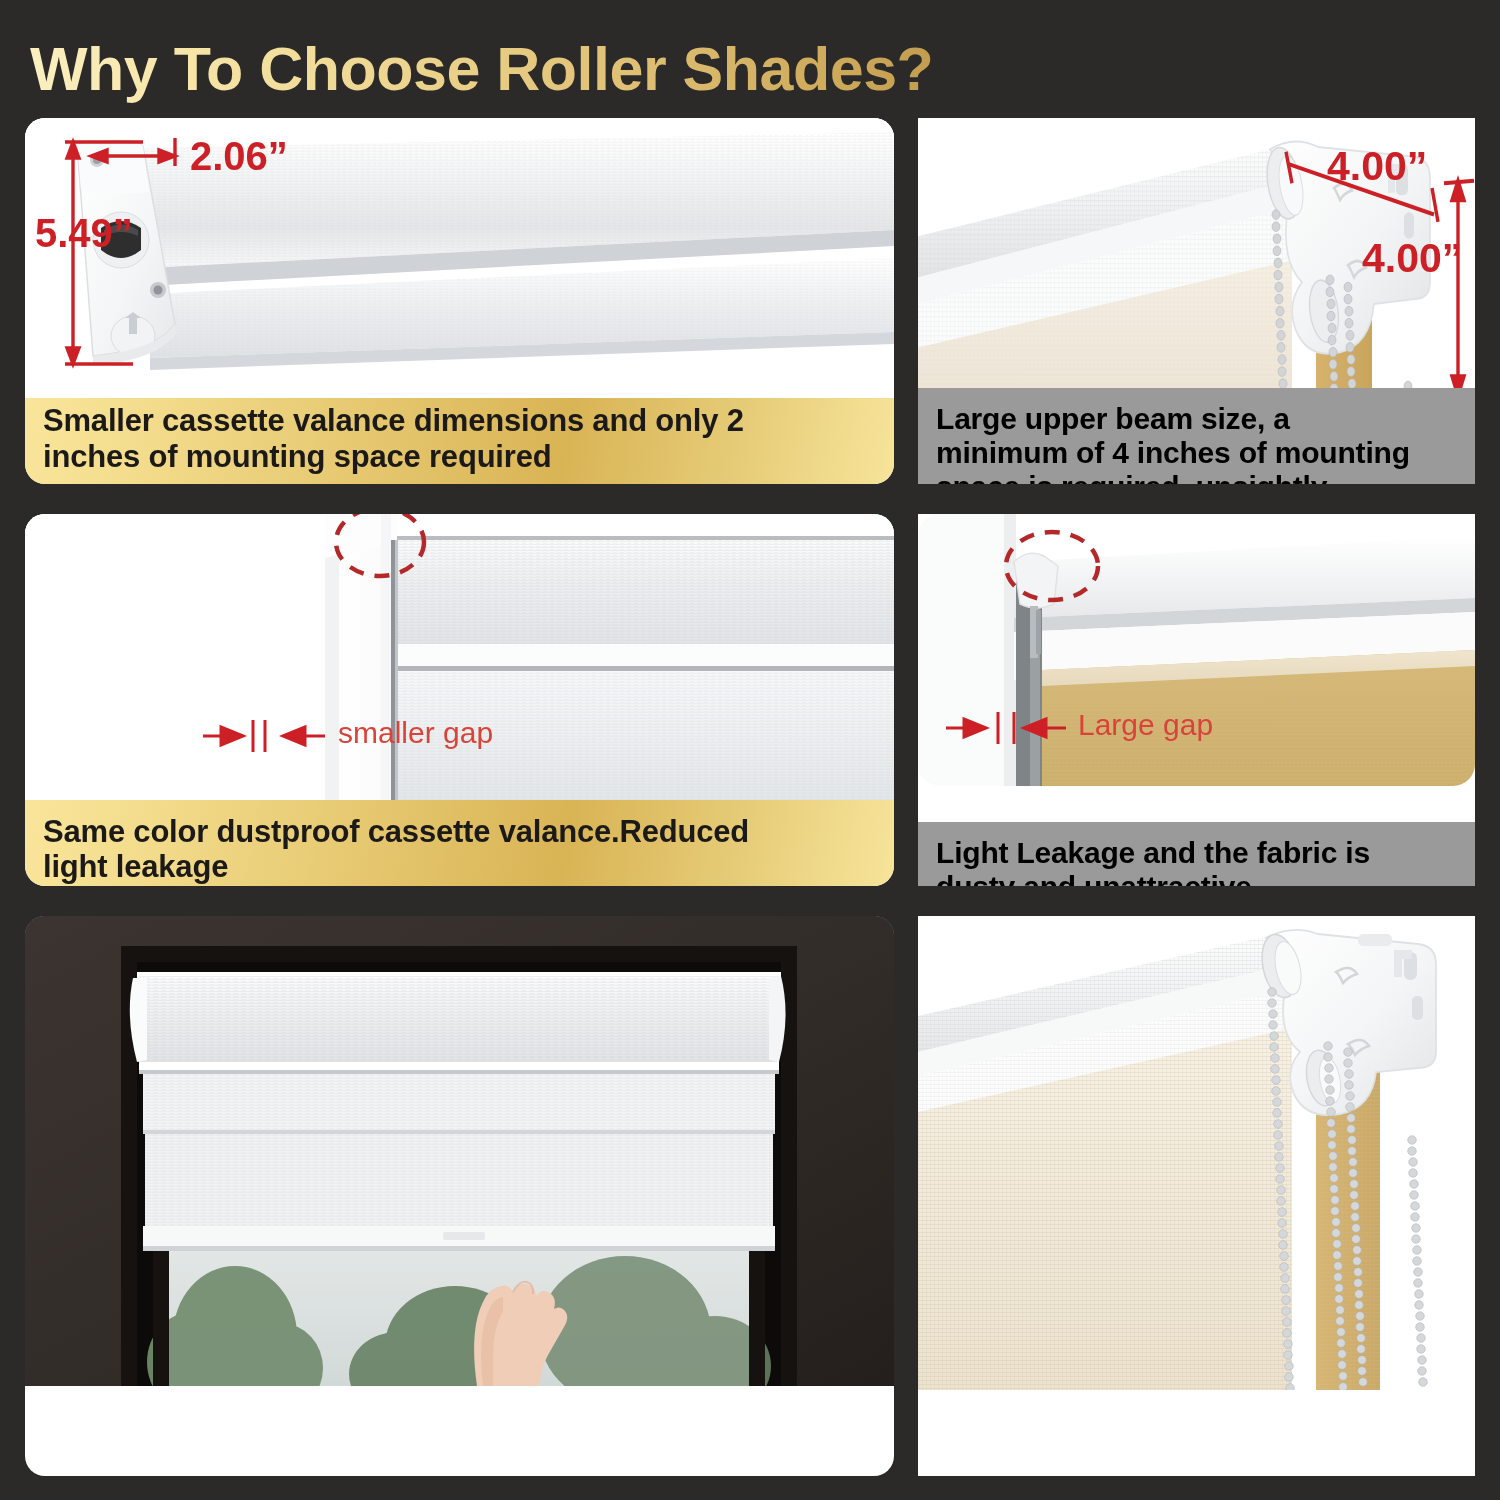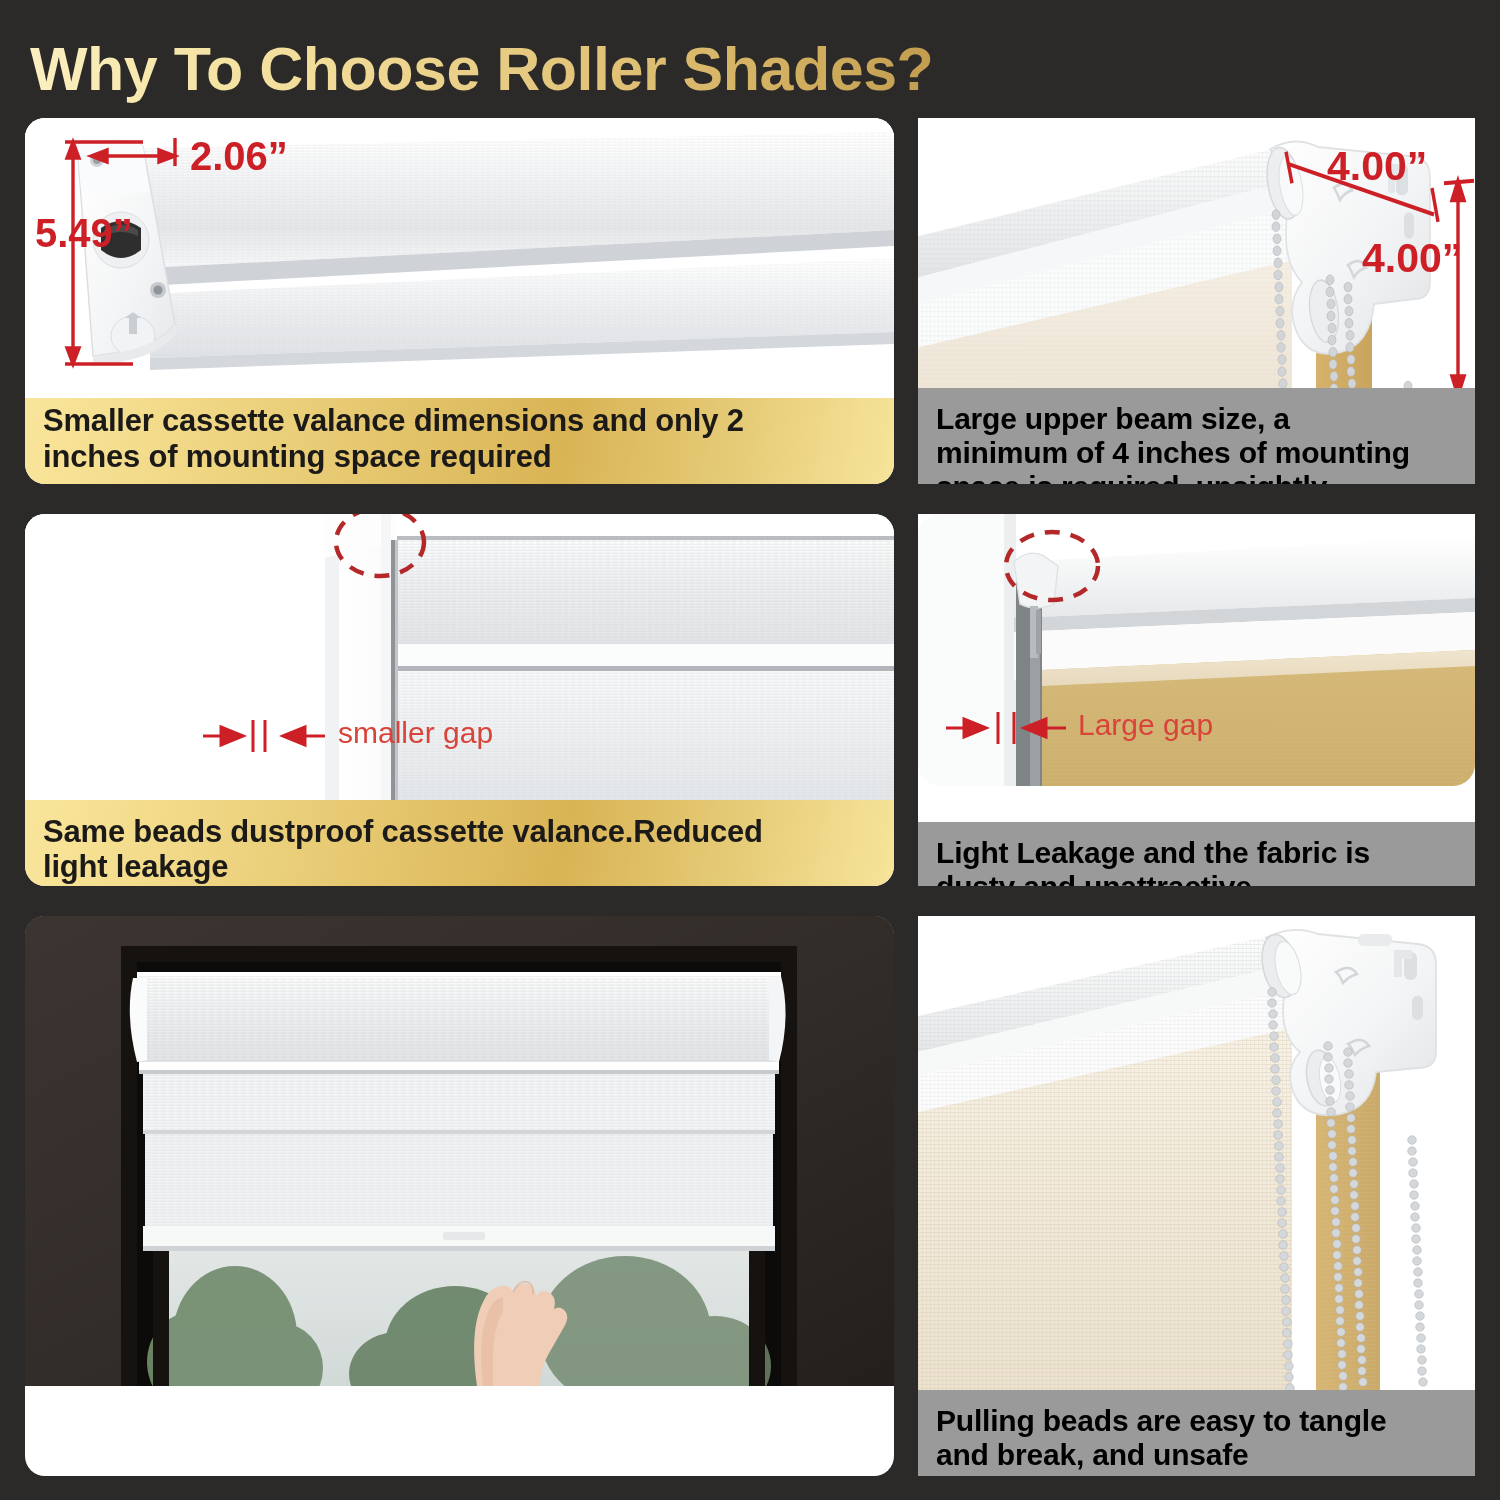--- a/index.html
+++ b/index.html
@@ -408,21 +408,21 @@
           <polygon points="258,222 280,213 280,231"></polygon>
           <line x1="228" y1="206" x2="228" y2="238"></line>
           <line x1="240" y1="206" x2="240" y2="238"></line>
         </g>
       </svg>
 
       <span class="gaplabel" style="left:313px;top:202px;">smaller gap</span>
     </div>
 
     <div class="cap gold" style="height:86px;">
-      <span class="txt">Same beads dustproof cassette valance.Reduced
+      <span class="txt">Same color dustproof cassette valance.Reduced
 light leakage</span>
     </div>
   </div>
 
   <div class="panel bad c-right r2">
     <div class="photo" style="height:272px;background:#ffffff;border-radius:22px;">
       <svg class="svgfill" viewBox="0 0 557 272" preserveAspectRatio="none">
         <defs>
           <linearGradient id="p4white" x1="0" y1="0" x2="0" y2="1">
             <stop offset="0" stop-color="#ffffff"></stop>
@@ -764,19 +764,15 @@
             <circle cx="503" cy="422" r="4.3"></circle>
               <circle cx="503" cy="433" r="4.3"></circle>
               <circle cx="504" cy="444" r="4.3"></circle>
             <circle cx="504" cy="455" r="4.3"></circle>
               <circle cx="505" cy="466" r="4.3"></circle>
           </g>
         </g>
       </svg>
     </div>
 
-    <div class="cap grey" style="height:86px;">
-      <span class="txt">Pulling beads are easy to tangle
-and break, and unsafe</span>
-    </div>
   </div>
 
 </div>
 
 </body></html>

